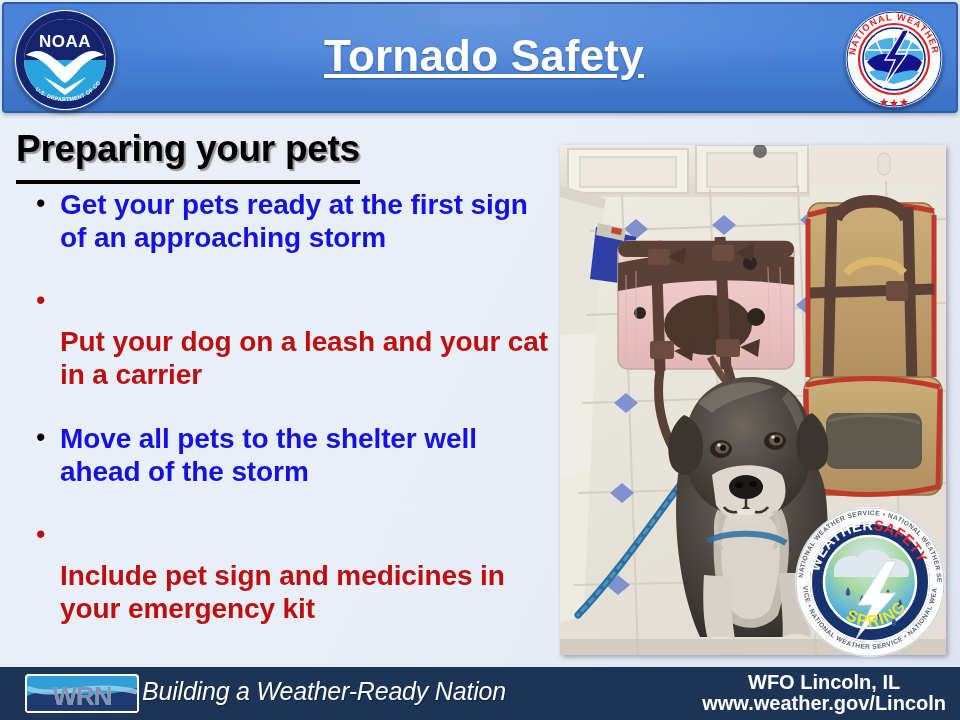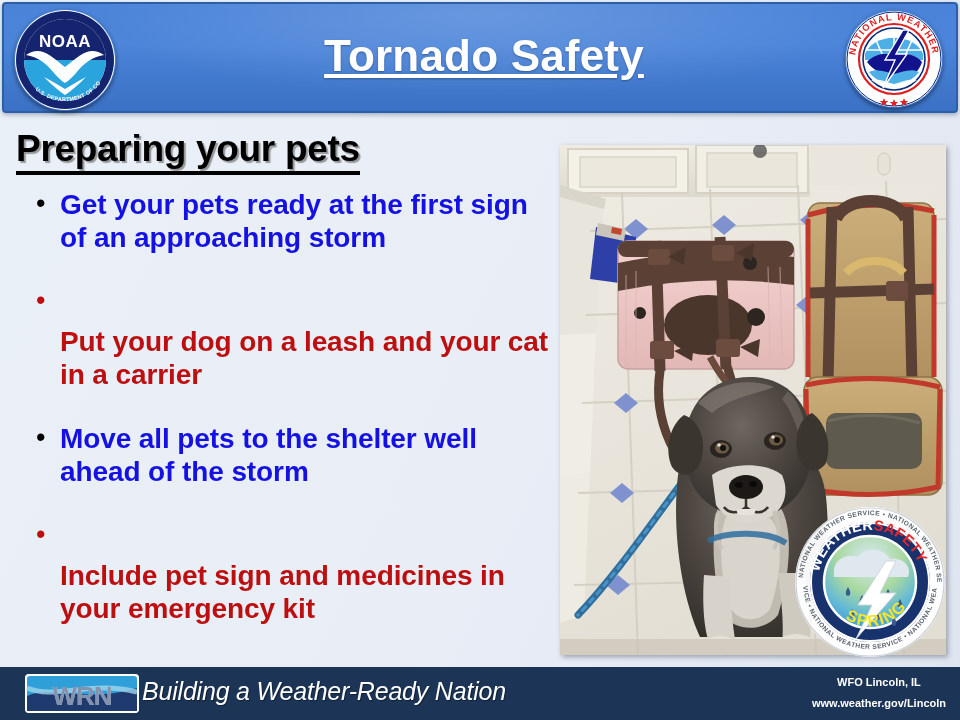--- a/index.html
+++ b/index.html
@@ -77,21 +77,21 @@
 
   
   .section-heading {
     position: absolute;
     left: 16px; top: 128px;
     font-size: 37px;
     font-weight: bold;
     color: #000000;
     text-shadow: 2px 2px 1px rgba(120,120,120,0.75);
     border-bottom: 4px solid #000000;
-    padding-bottom: 1px;
+    padding-bottom: 10px;
     display: inline-block;
     letter-spacing: -0.3px;
     white-space: nowrap;
   }
 
   
   .bullets {
     position: absolute;
     left: 36px; top: 188px;
     width: 520px;
@@ -161,21 +161,21 @@
     font-style: italic;
     letter-spacing: -0.2px;
     text-shadow: 1px 1px 1px rgba(0,0,0,0.4);
     white-space: nowrap;
   }
   .footer-office {
     position: absolute;
     right: 14px; top: 5px;
     text-align: center;
     color: #ffffff;
-    font-size: 11px;
+    font-size: 20px;
     font-weight: bold;
     line-height: 21px;
   }
 </style>
 </head>
 <body>
 
 <div class="slide">
 
   <div class="header">

